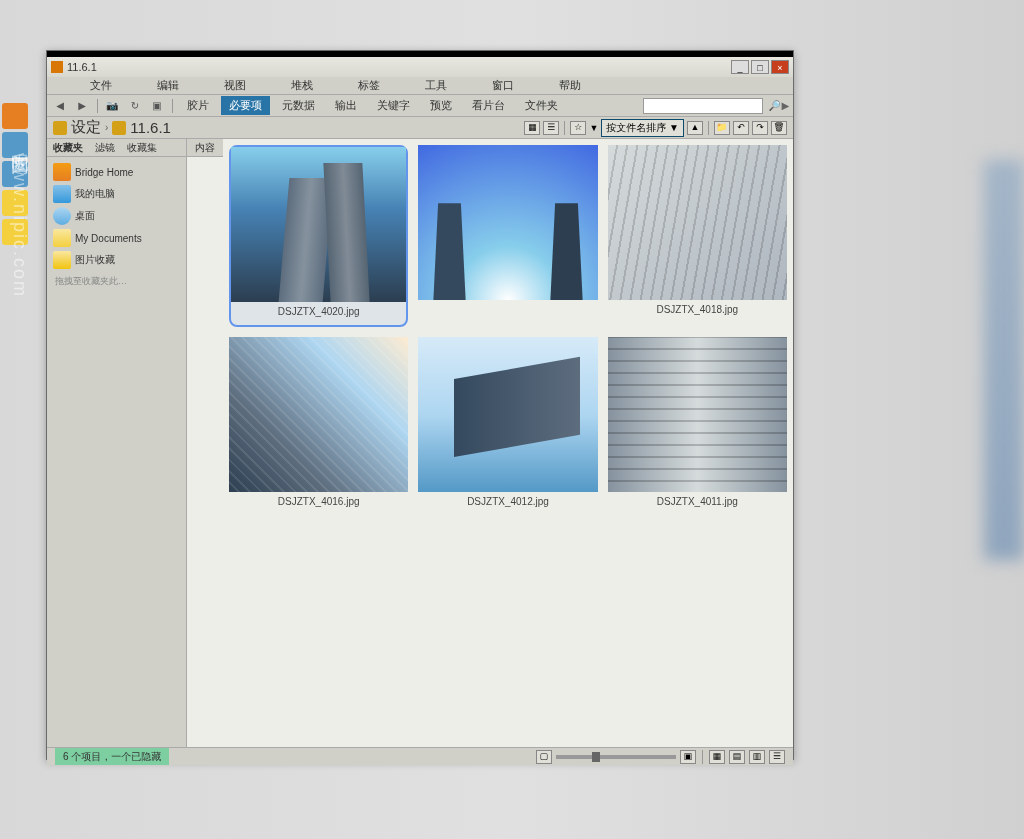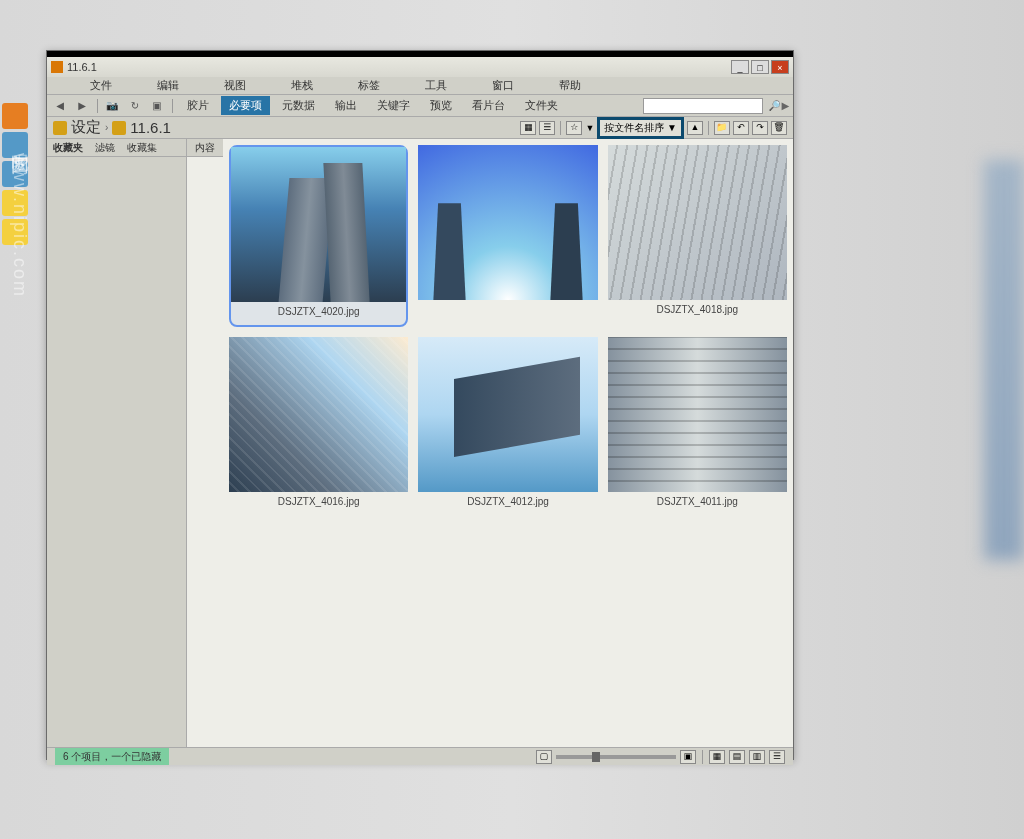--- a/index.html
+++ b/index.html
@@ -37,21 +37,21 @@
 .search-box { margin-left: auto; width: 120px; height: 16px; border: 1px solid #999; background: #fff; font-size: 10px; padding: 0 4px; }
 .search-icon { font-size: 10px; color: #666; margin-left: 2px; }
 
 
 .breadcrumb { height: 22px; background: #d0d0c8; display: flex; align-items: center; padding: 0 6px; border-bottom: 1px solid #aaa; gap: 4px; }
 .breadcrumb-icon { width: 14px; height: 14px; background: #d4a017; border-radius: 2px; }
 .breadcrumb-text { font-size: 15px; color: #333; }
 .breadcrumb-arrow { font-size: 10px; color: #666; }
 .view-controls { margin-left: auto; display: flex; gap: 3px; align-items: center; }
 .view-btn { width: 16px; height: 14px; border: 1px solid #888; background: #e0e0d8; cursor: pointer; font-size: 9px; text-align: center; }
-.sort-dd { font-size: 10px; padding: 1px 4px; border: 3px solid #0c4a6e; background: #e0e0d8; cursor: pointer; }
+.sort-dd { font-size: 10px; padding: 1px 4px; border: 1px solid #0c4a6e; background: #e0e0d8; cursor: pointer; }
 
 
 .main-area { display: flex; height: 608px; }
 .sidebar { width: 140px; background: #d0d0c8; border-right: 1px solid #aaa; }
 .sidebar-tabs { height: 18px; display: flex; border-bottom: 1px solid #aaa; }
 .sidebar-tab { font-size: 10px; padding: 2px 6px; color: #333; cursor: pointer; }
 .sidebar-tab.active { font-weight: bold; }
 .sidebar-items { padding: 4px; }
 .sidebar-item { display: flex; align-items: center; padding: 2px 2px; cursor: pointer; gap: 4px; }
 .sb-icon { width: 18px; height: 18px; border-radius: 2px; flex-shrink: 0; }
@@ -184,20 +184,43 @@
     </div>
   </div>
 
   <div class="main-area">
     <div class="sidebar">
       <div class="sidebar-tabs">
         <span class="sidebar-tab active">收藏夹</span>
         <span class="sidebar-tab">滤镜</span>
         <span class="sidebar-tab">收藏集</span>
       </div>
+      <div class="sidebar-items">
+        <div class="sidebar-item">
+          <div class="sb-icon sb-home"></div>
+          <span class="sb-label">Bridge Home</span>
+        </div>
+        <div class="sidebar-item">
+          <div class="sb-icon sb-computer"></div>
+          <span class="sb-label">我的电脑</span>
+        </div>
+        <div class="sidebar-item">
+          <div class="sb-icon sb-desktop"></div>
+          <span class="sb-label">桌面</span>
+        </div>
+        <div class="sidebar-item">
+          <div class="sb-icon sb-docs"></div>
+          <span class="sb-label">My Documents</span>
+        </div>
+        <div class="sidebar-item">
+          <div class="sb-icon sb-pics"></div>
+          <span class="sb-label">图片收藏</span>
+        </div>
+        <div class="sb-hint">拖拽至收藏夹此…</div>
+      </div>
     </div>
 
     <div class="content">
       <div class="content-header">
         <span class="content-header-text">内容</span>
       </div>
       <div class="thumbs">
         <div class="thumb-card selected">
           <div class="thumb-img building1"></div>
           <div class="thumb-label">DSJZTX_4020.jpg</div>

